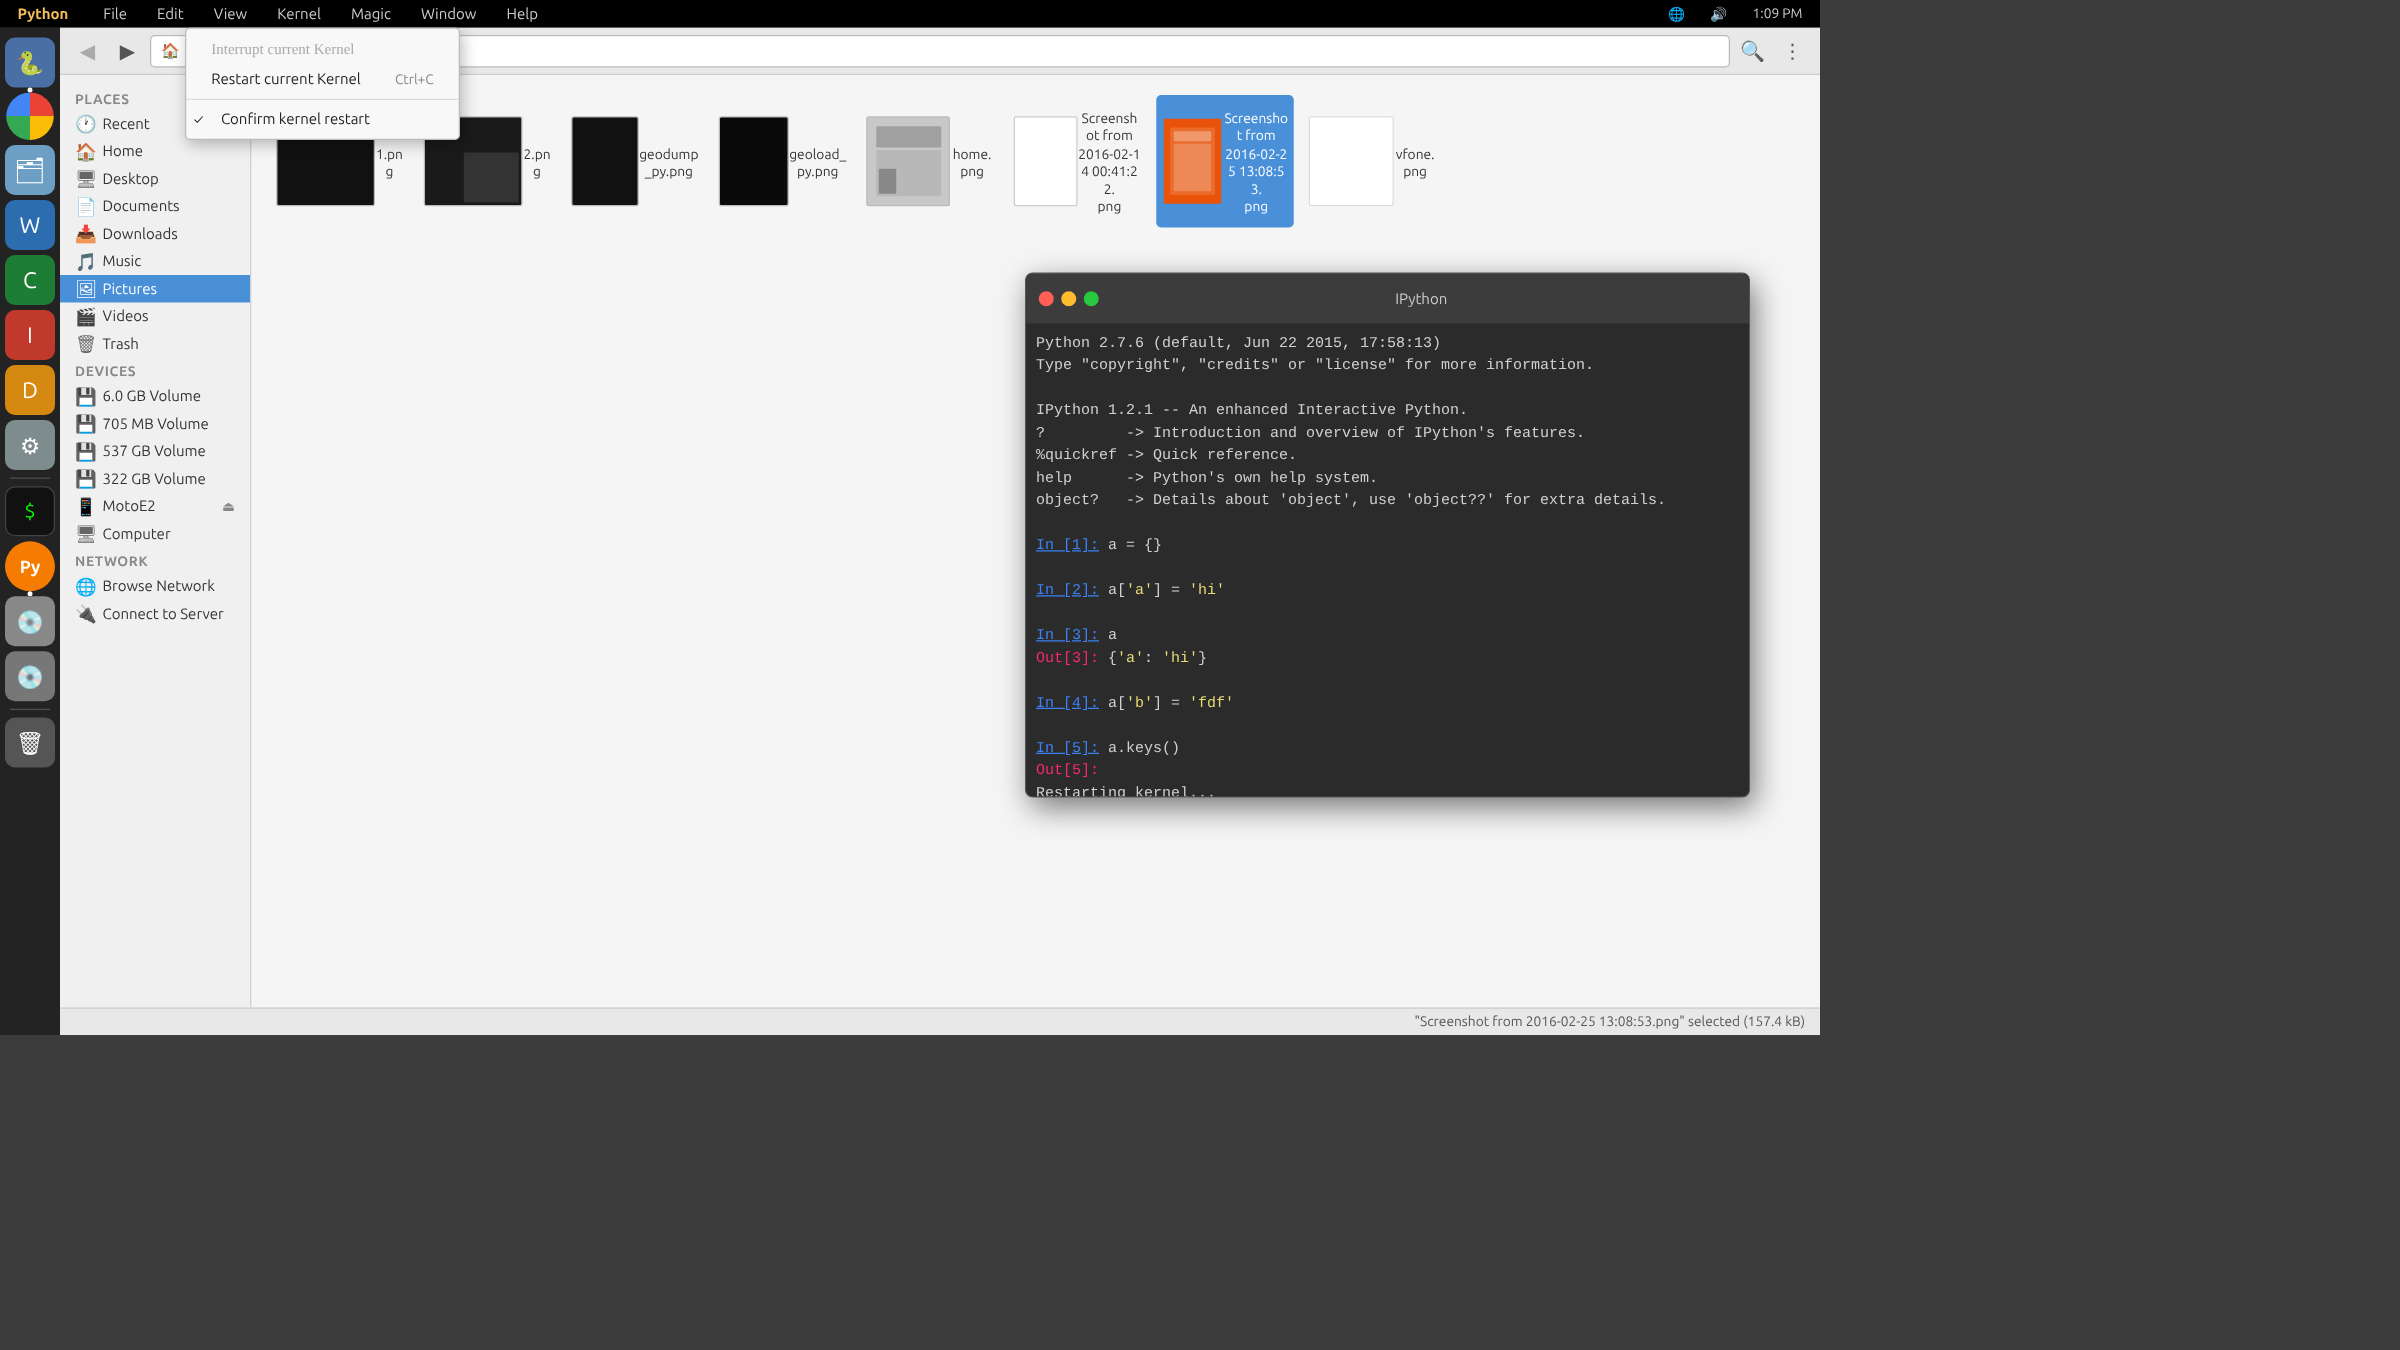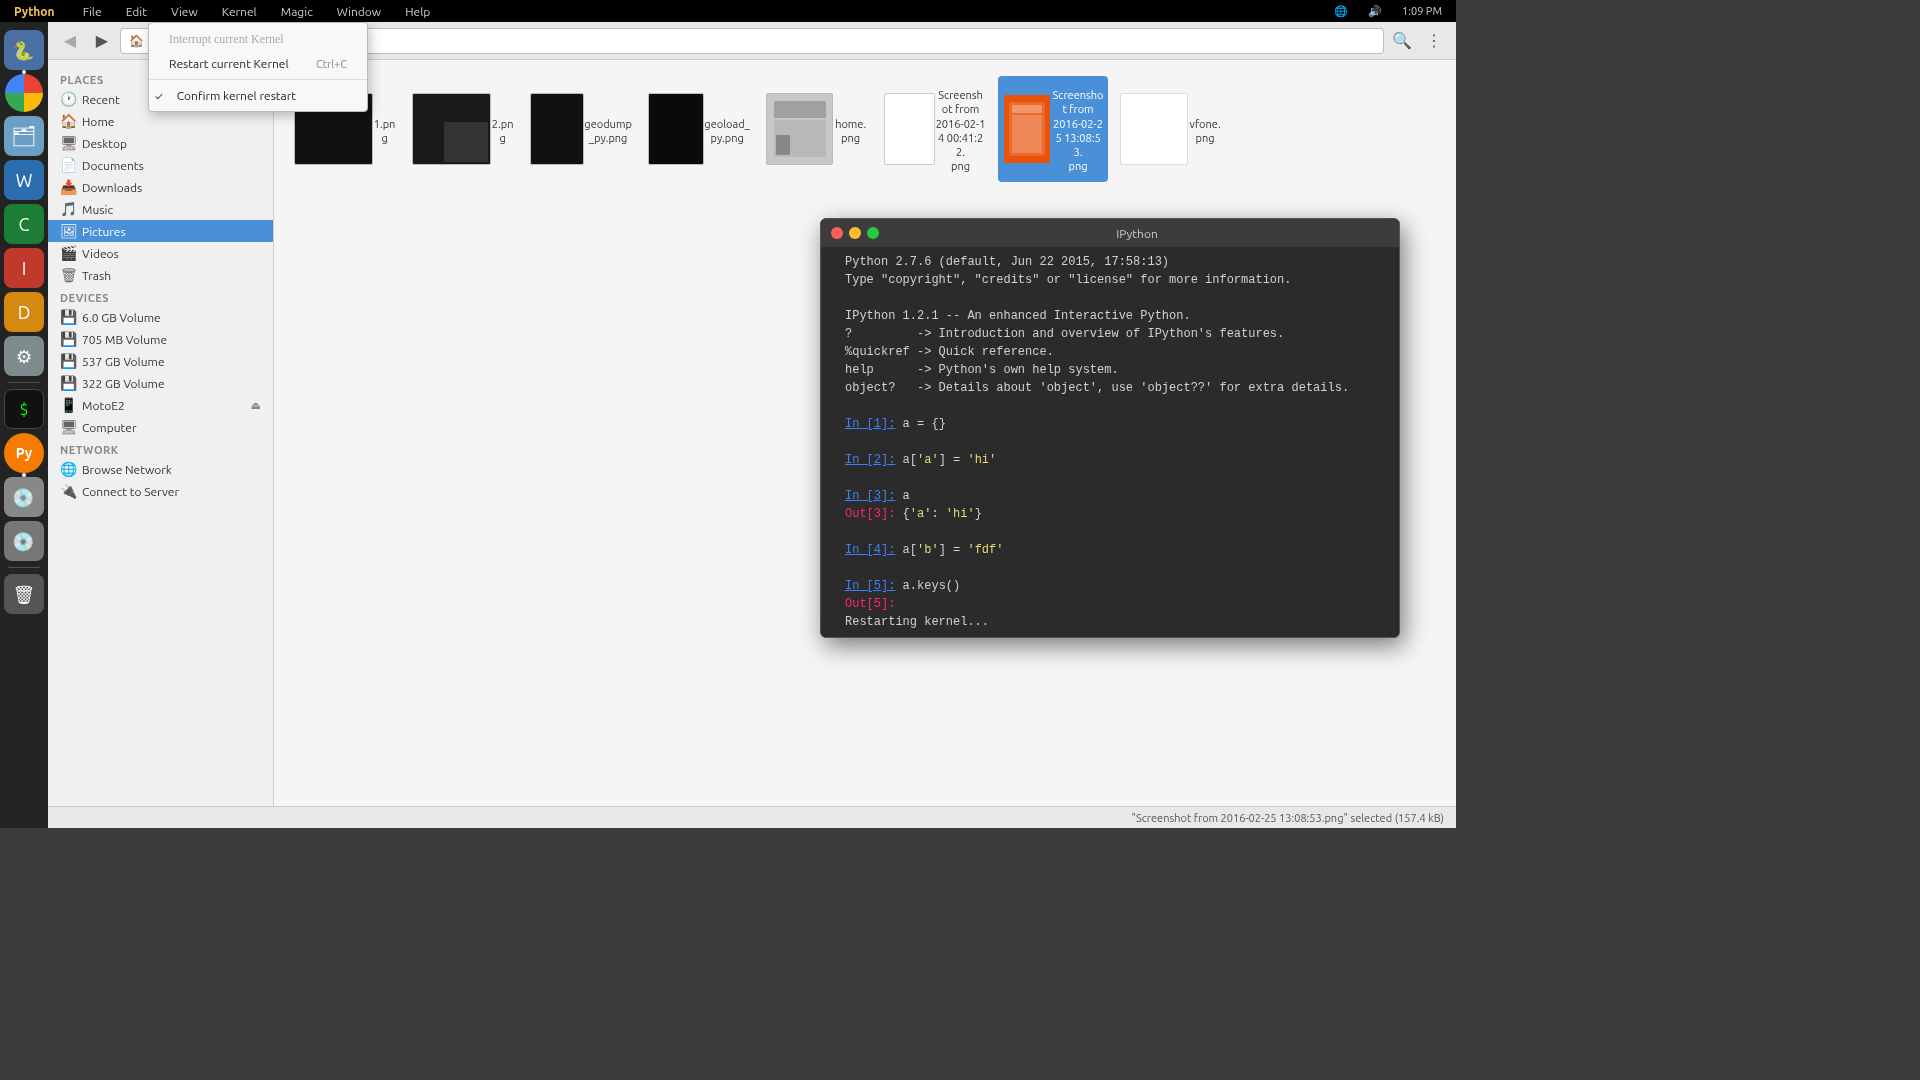--- a/index.html
+++ b/index.html
@@ -39,21 +39,21 @@
       flex: 1; height: 26px; font-size: 12px; color: #333; gap: 4px;
     }
     .fm-location-home { color: #555; cursor: pointer; }
     .fm-toolbar-right { display: flex; gap: 4px; margin-left: auto; }
 
     
     .fm-main { display: flex; flex: 1; overflow: hidden; }
 
     
     .fm-sidebar {
-      width: 226px; background: #f0f0f0; border-right: 1px solid #d0d0d0;
+      width: 153px; background: #f0f0f0; border-right: 1px solid #d0d0d0;
       overflow-y: auto; padding: 8px 0;
     }
     .sidebar-section-header {
       font-size: 11px; font-weight: bold; color: #888;
       padding: 6px 12px 2px; text-transform: uppercase; letter-spacing: 0.5px;
     }
     .sidebar-item {
       display: flex; align-items: center; padding: 3px 12px;
       cursor: pointer; color: #333; font-size: 12px; gap: 6px; border-radius: 0;
     }
@@ -111,31 +111,31 @@
     .dropdown-shortcut { margin-left: auto; color: #888; font-size: 11px; }
 
     
     .ipython-window {
       position: absolute; top: 218px; left: 820px; width: 580px; height: 420px;
       background: #2b2b2b; border: 1px solid #555; border-radius: 6px;
       box-shadow: 4px 8px 24px rgba(0,0,0,0.5); display: flex; flex-direction: column;
       z-index: 150;
     }
     .ipython-titlebar {
-      height: 28px; background: #3c3c3c; border-radius: 6px 6px 0 0;
+      height: 40px; background: #3c3c3c; border-radius: 6px 6px 0 0;
       display: flex; align-items: center; padding: 0 10px; gap: 6px;
     }
     .titlebar-btn { width: 12px; height: 12px; border-radius: 50%; cursor: pointer; }
     .titlebar-btn.close { background: #ff5f56; }
     .titlebar-btn.min { background: #ffbd2e; }
     .titlebar-btn.max { background: #27c93f; }
     .titlebar-title { margin-left: auto; margin-right: auto; color: #ccc; font-size: 12px; }
     .ipython-body {
       flex: 1; background: #2b2b2b; overflow: hidden; display: flex;
-      flex-direction: column; border-radius: 0 0 6px 6px; padding-left: 16px;
+      flex-direction: column; border-radius: 0 0 6px 6px;
     }
     .ipython-content {
       flex: 1; overflow-y: scroll; padding: 6px 8px;
       font-family: 'Courier New', monospace; font-size: 12px; line-height: 1.5;
       color: #d0d0d0;
     }
     .ipython-content::-webkit-scrollbar { width: 12px; }
     .ipython-content::-webkit-scrollbar-track { background: #3c3c3c; }
     .ipython-content::-webkit-scrollbar-thumb { background: #666; border-radius: 4px; }
     .code-blue { color: #3b82f6; text-decoration: underline; }

